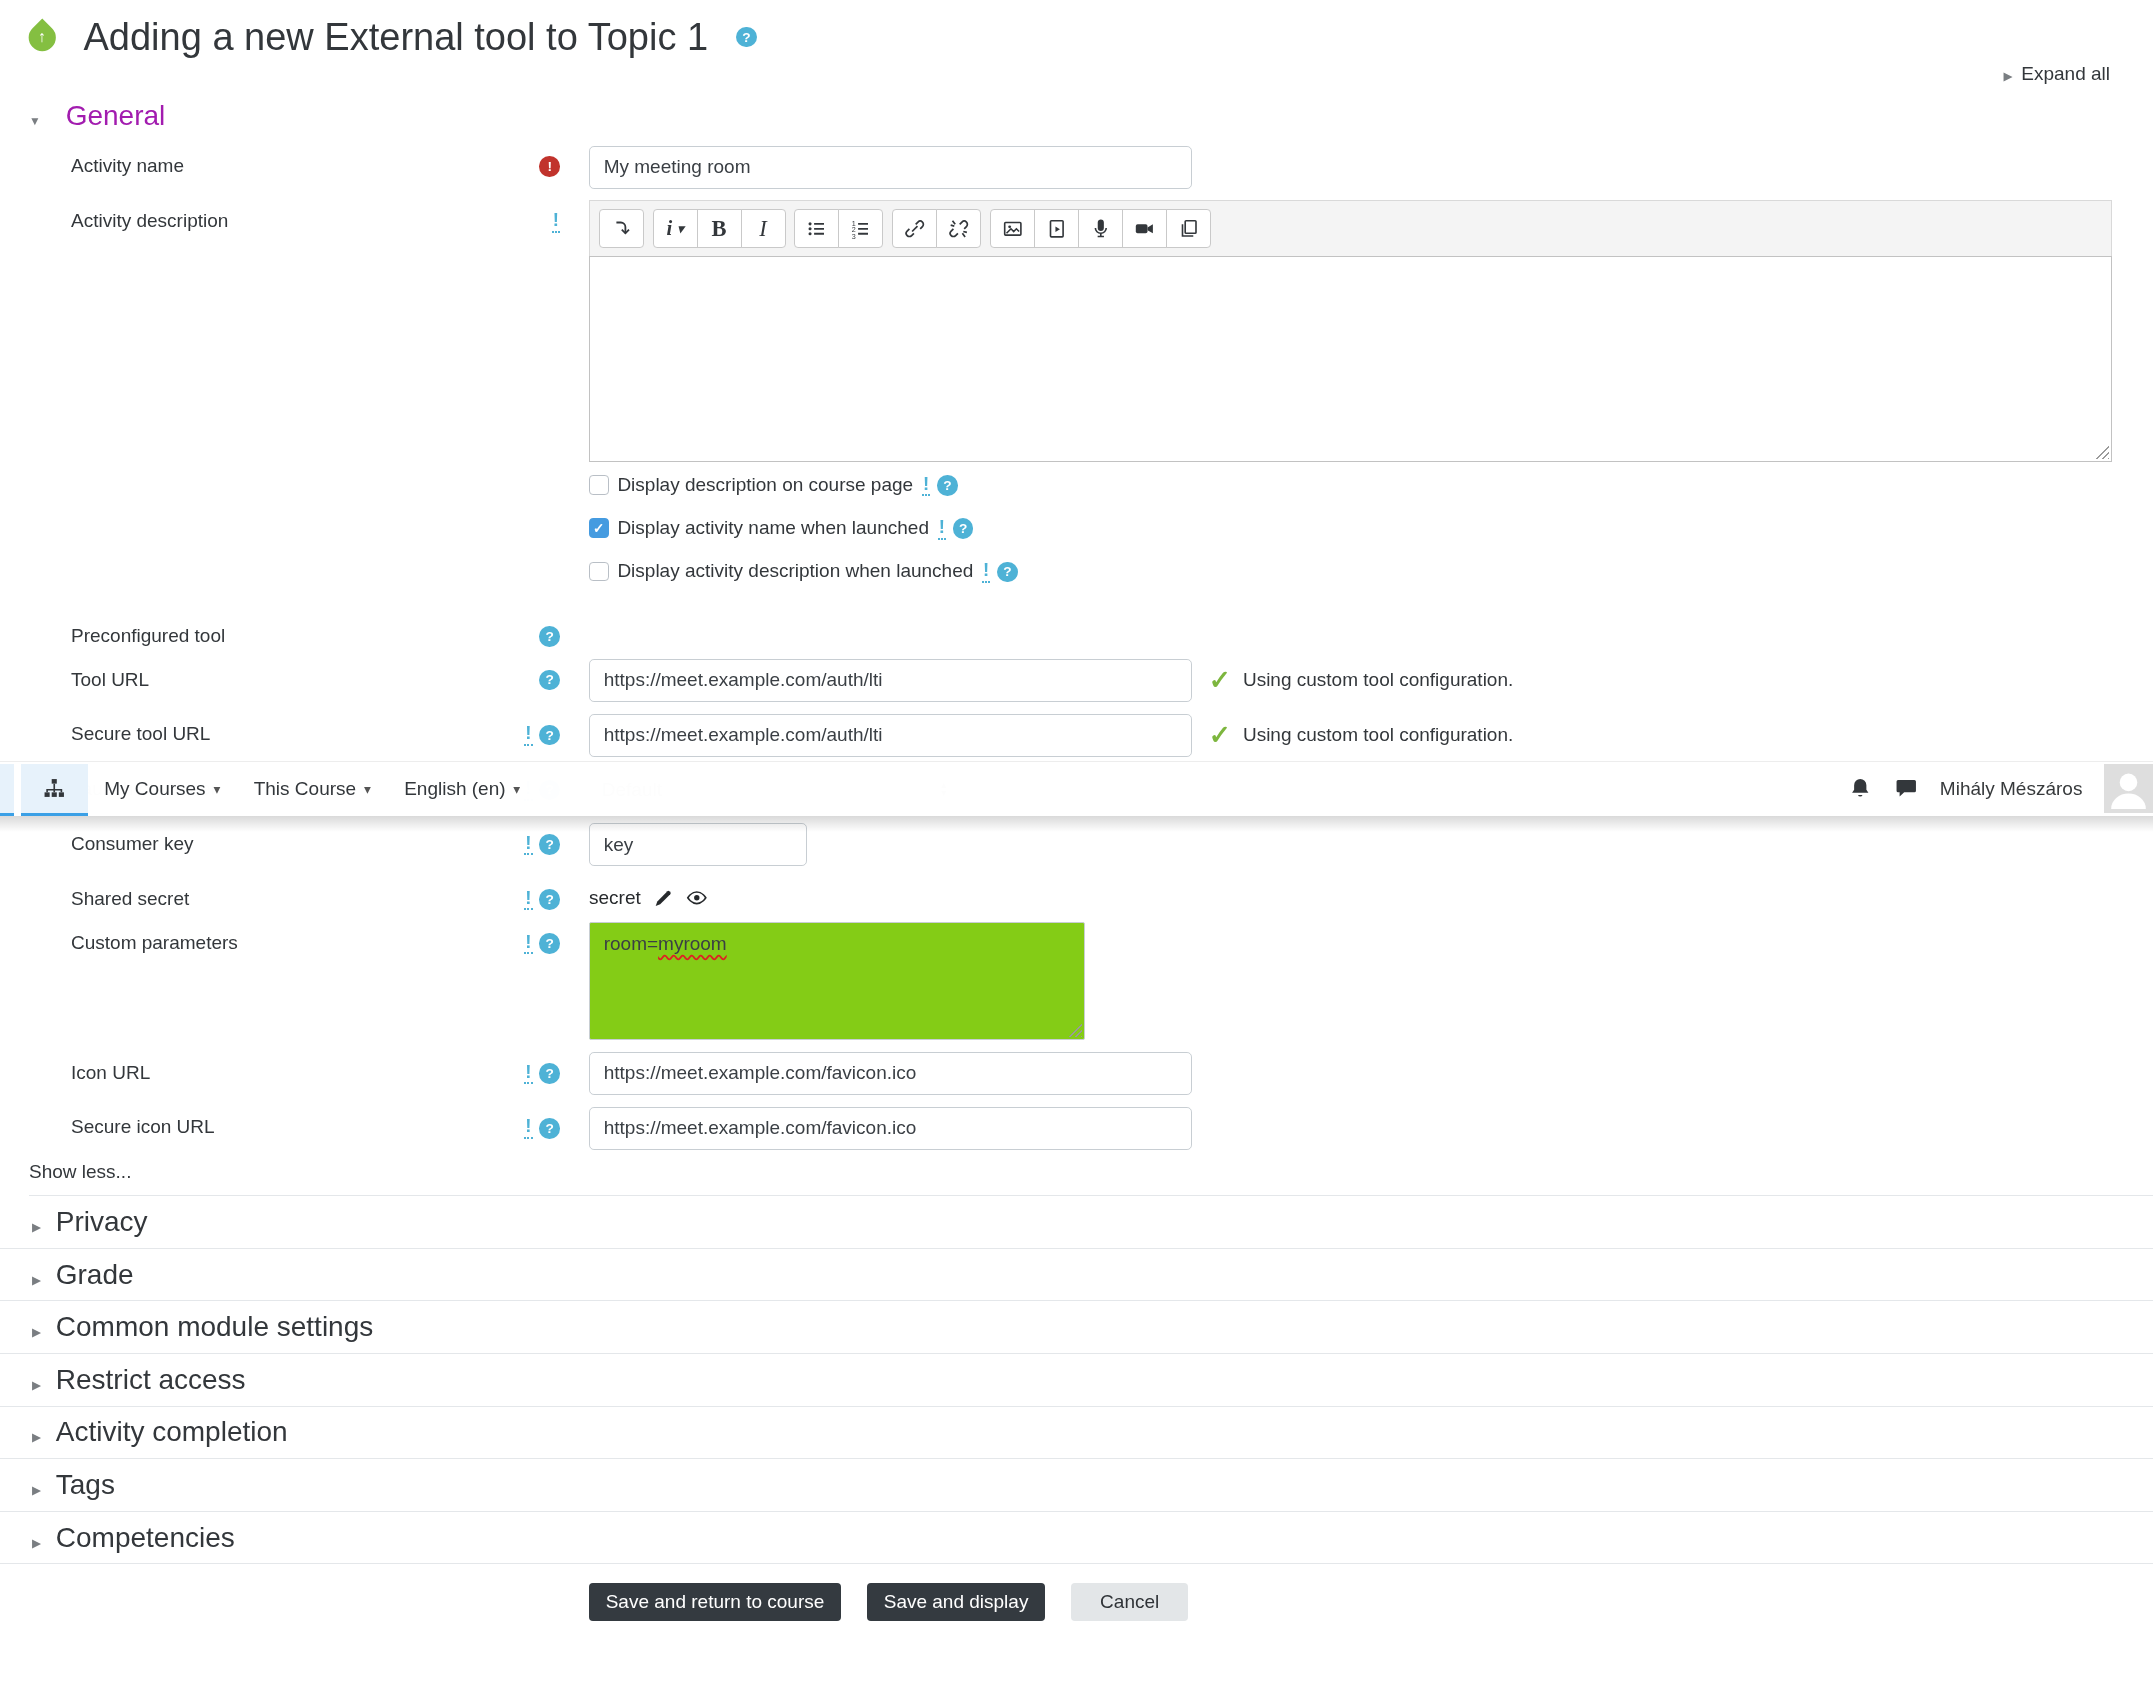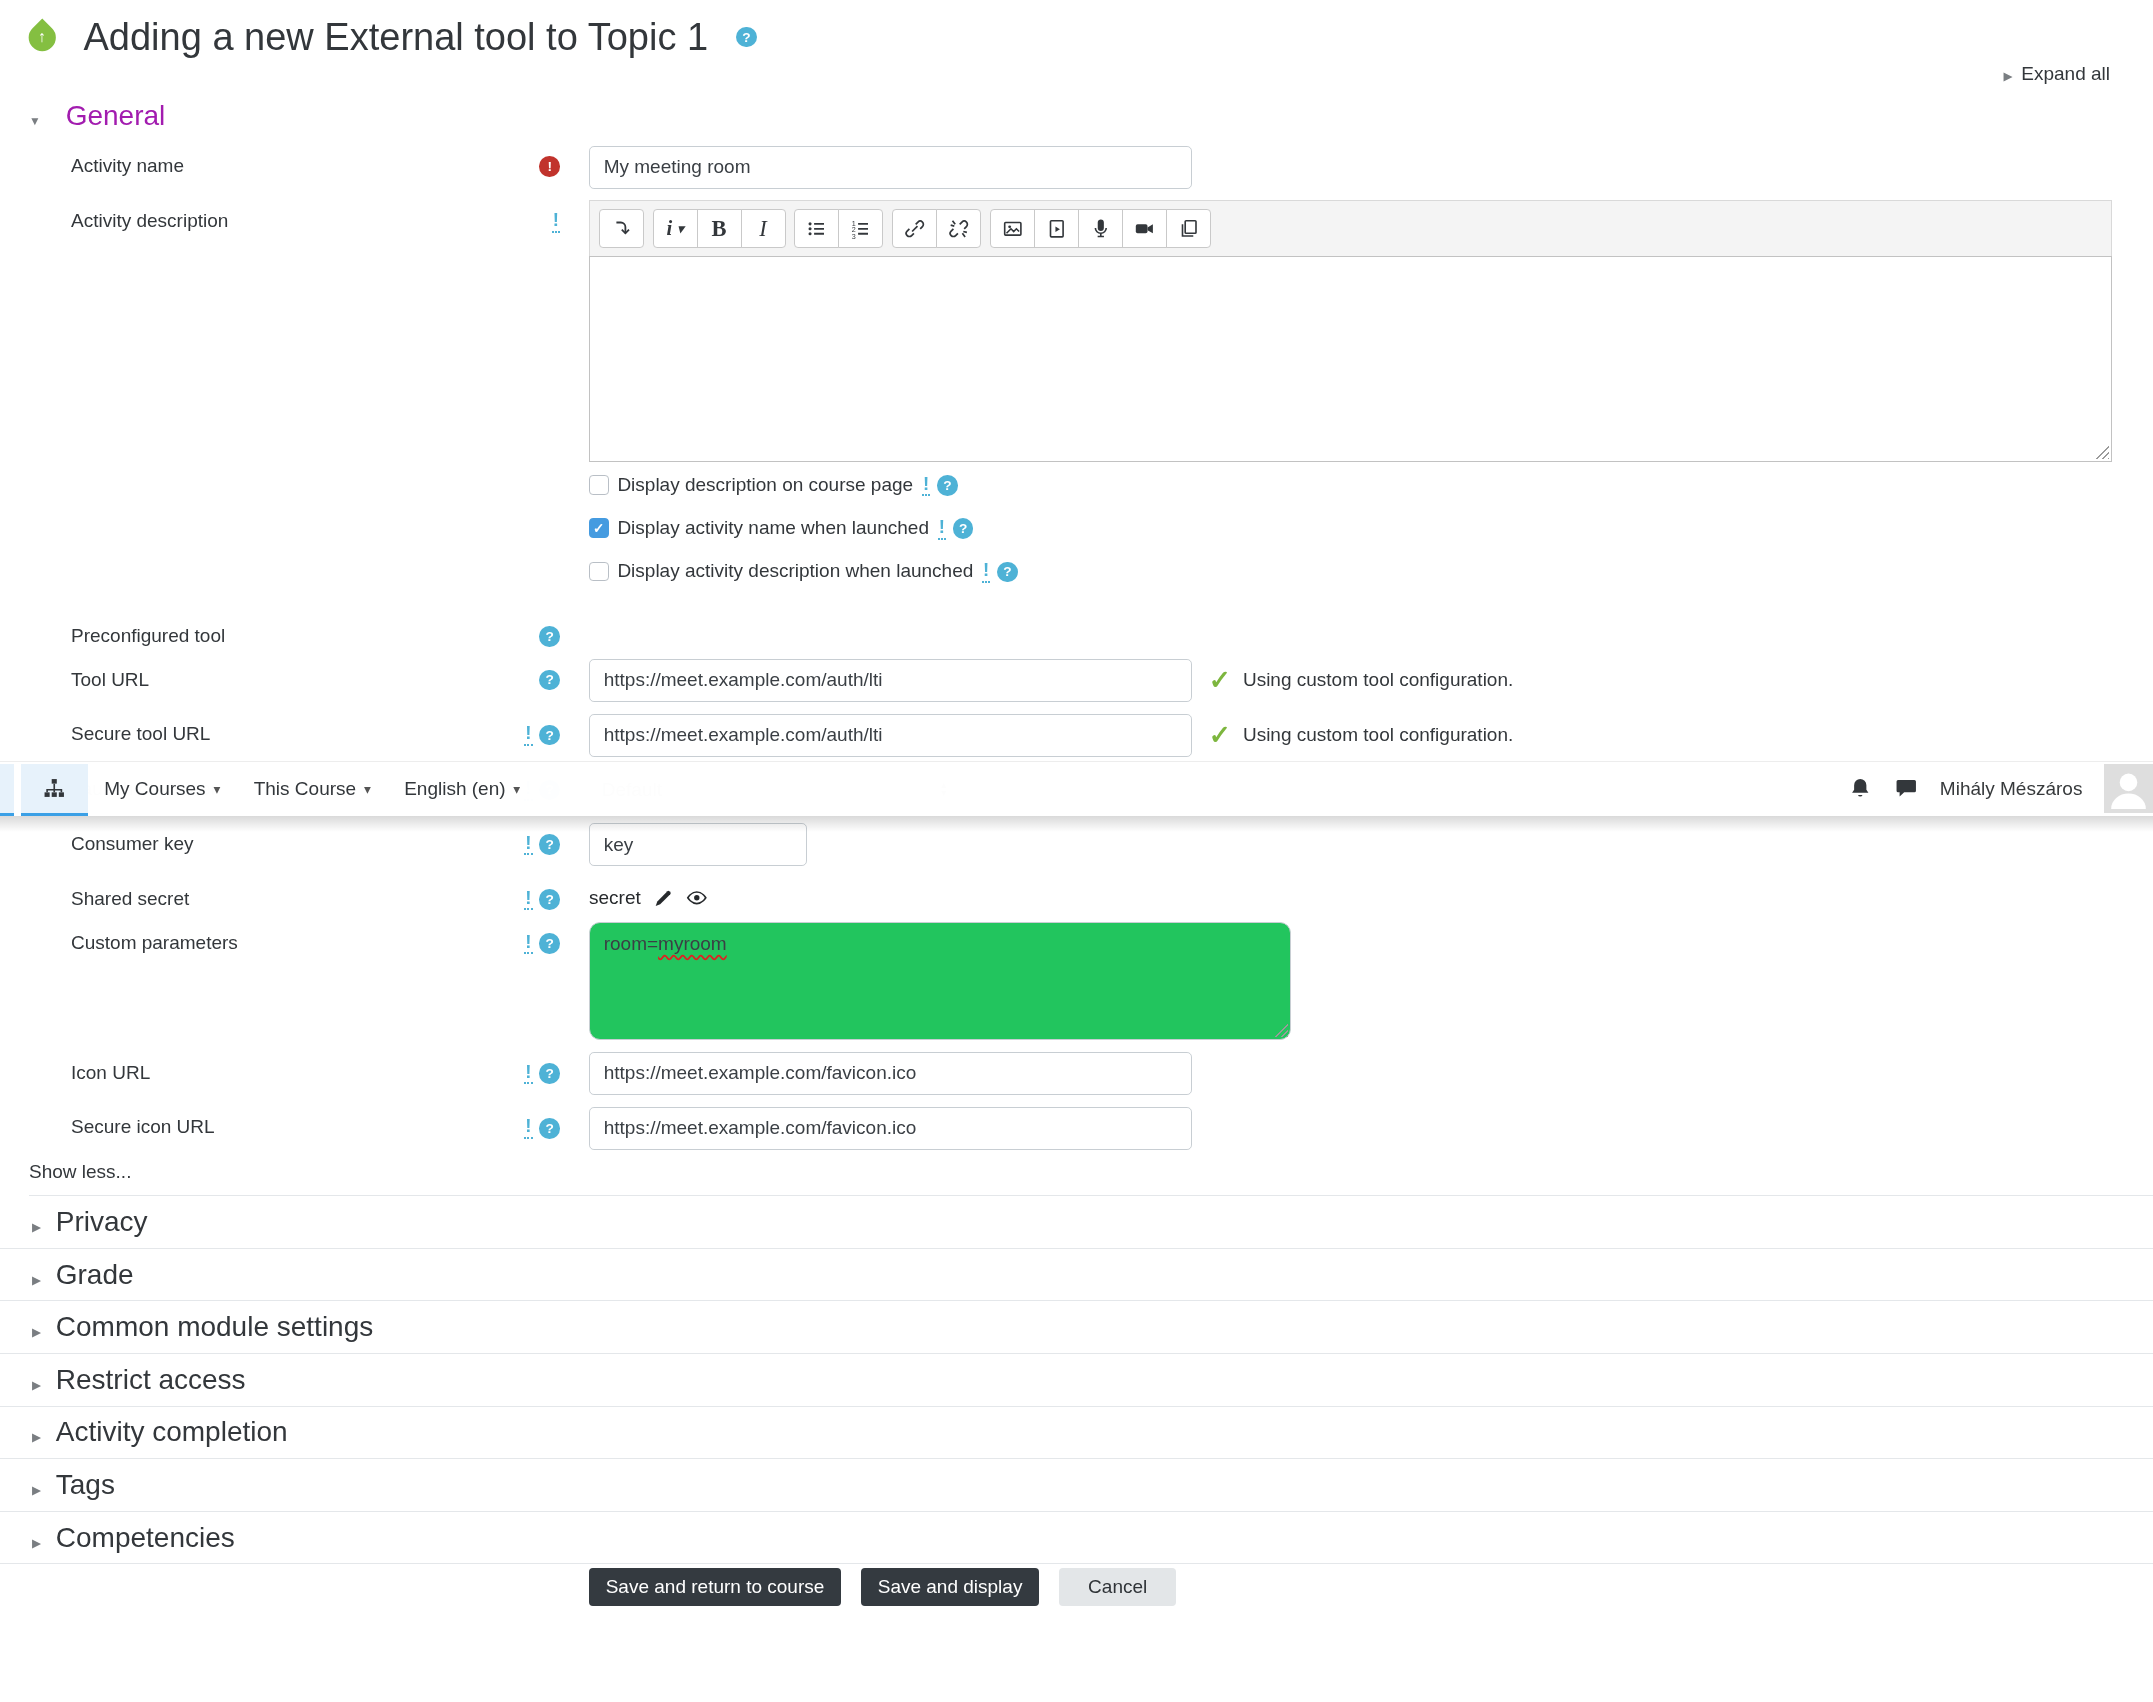--- a/index.html
+++ b/index.html
@@ -117,22 +117,22 @@
   .status { display:inline-flex; align-items:center; margin-left:16.7px; color:#33373b;gap:11px; }
   .check-icon { color:#7db63e; font-size:26.5px; font-weight:bold; margin-right:1px; line-height:1; }
   .check-icon::before { content:"✓"; }
 
   
   .secret-line { display:flex; align-items:center; gap:11.8px; padding-top:8.8px; color:#26292c; }
   .mini-icon { width:21.6px; height:21.6px; color:#26292c; cursor:pointer; }
 
   
   .fake-textarea {
-    position:relative; width:702px; height:118px; border:1px solid #c8ced3; border-radius:11px;
-    background:#22c55e; padding:9.8px 13.7px; color:#3a3f44; cursor:text;
+    position:relative; width:496px; height:118px; border:1px solid #c8ced3; border-radius:2px;
+    background:#84cc16; padding:9.8px 13.7px; color:#3a3f44; cursor:text;
   }
   .squiggle { text-decoration:underline wavy #d22; text-decoration-skip-ink:none; text-underline-offset:3.9px; }
 
   
   .launch-wrap { position:relative; }
   .faded { opacity:0.13; }
   .w-default { width:372px; }
   .navbar {
     position:absolute; top:-7.8px; left:0; right:0; height:55px;
     background:rgba(255,255,255,0.90); border-top:1px solid #ededed;
@@ -154,21 +154,21 @@
   .avatar { width:49px; height:49px; background:#dedede; overflow:hidden; cursor:pointer; }
 
   
   .show-less { margin:5.9px 0 0 29px; padding-bottom:11.8px; color:#33373b; cursor:pointer; border-bottom:1px solid #e4e7ea; width:calc(100% - 29px); }
   .csection {
     display:flex; align-items:center; gap:14.7px; padding:9.8px 0 9.8px 32px;
     border-bottom:1px solid #e4e7ea; font-size:28px; color:#33373b; cursor:pointer;
   }
 
   
-  .actions { display:flex; gap:20px; margin:4px 0 0 589px; }
+  .actions { display:flex; gap:26px; margin:19px 0 0 589px; }
   .btn-dark  { height:38px; padding:0 16.7px; background:#343a40; color:#fff; border:0; border-radius:3.9px; font:inherit; cursor:pointer; }
   .btn-light { height:38px; padding:0 29px; background:#e3e6e8; color:#2f3337; border:0; border-radius:3.9px; font:inherit; cursor:pointer; }
 
   svg { display:block; }
 </style>
 </head>
 <body>
 
 <div class="page-head">
   <span class="pin"></span>

